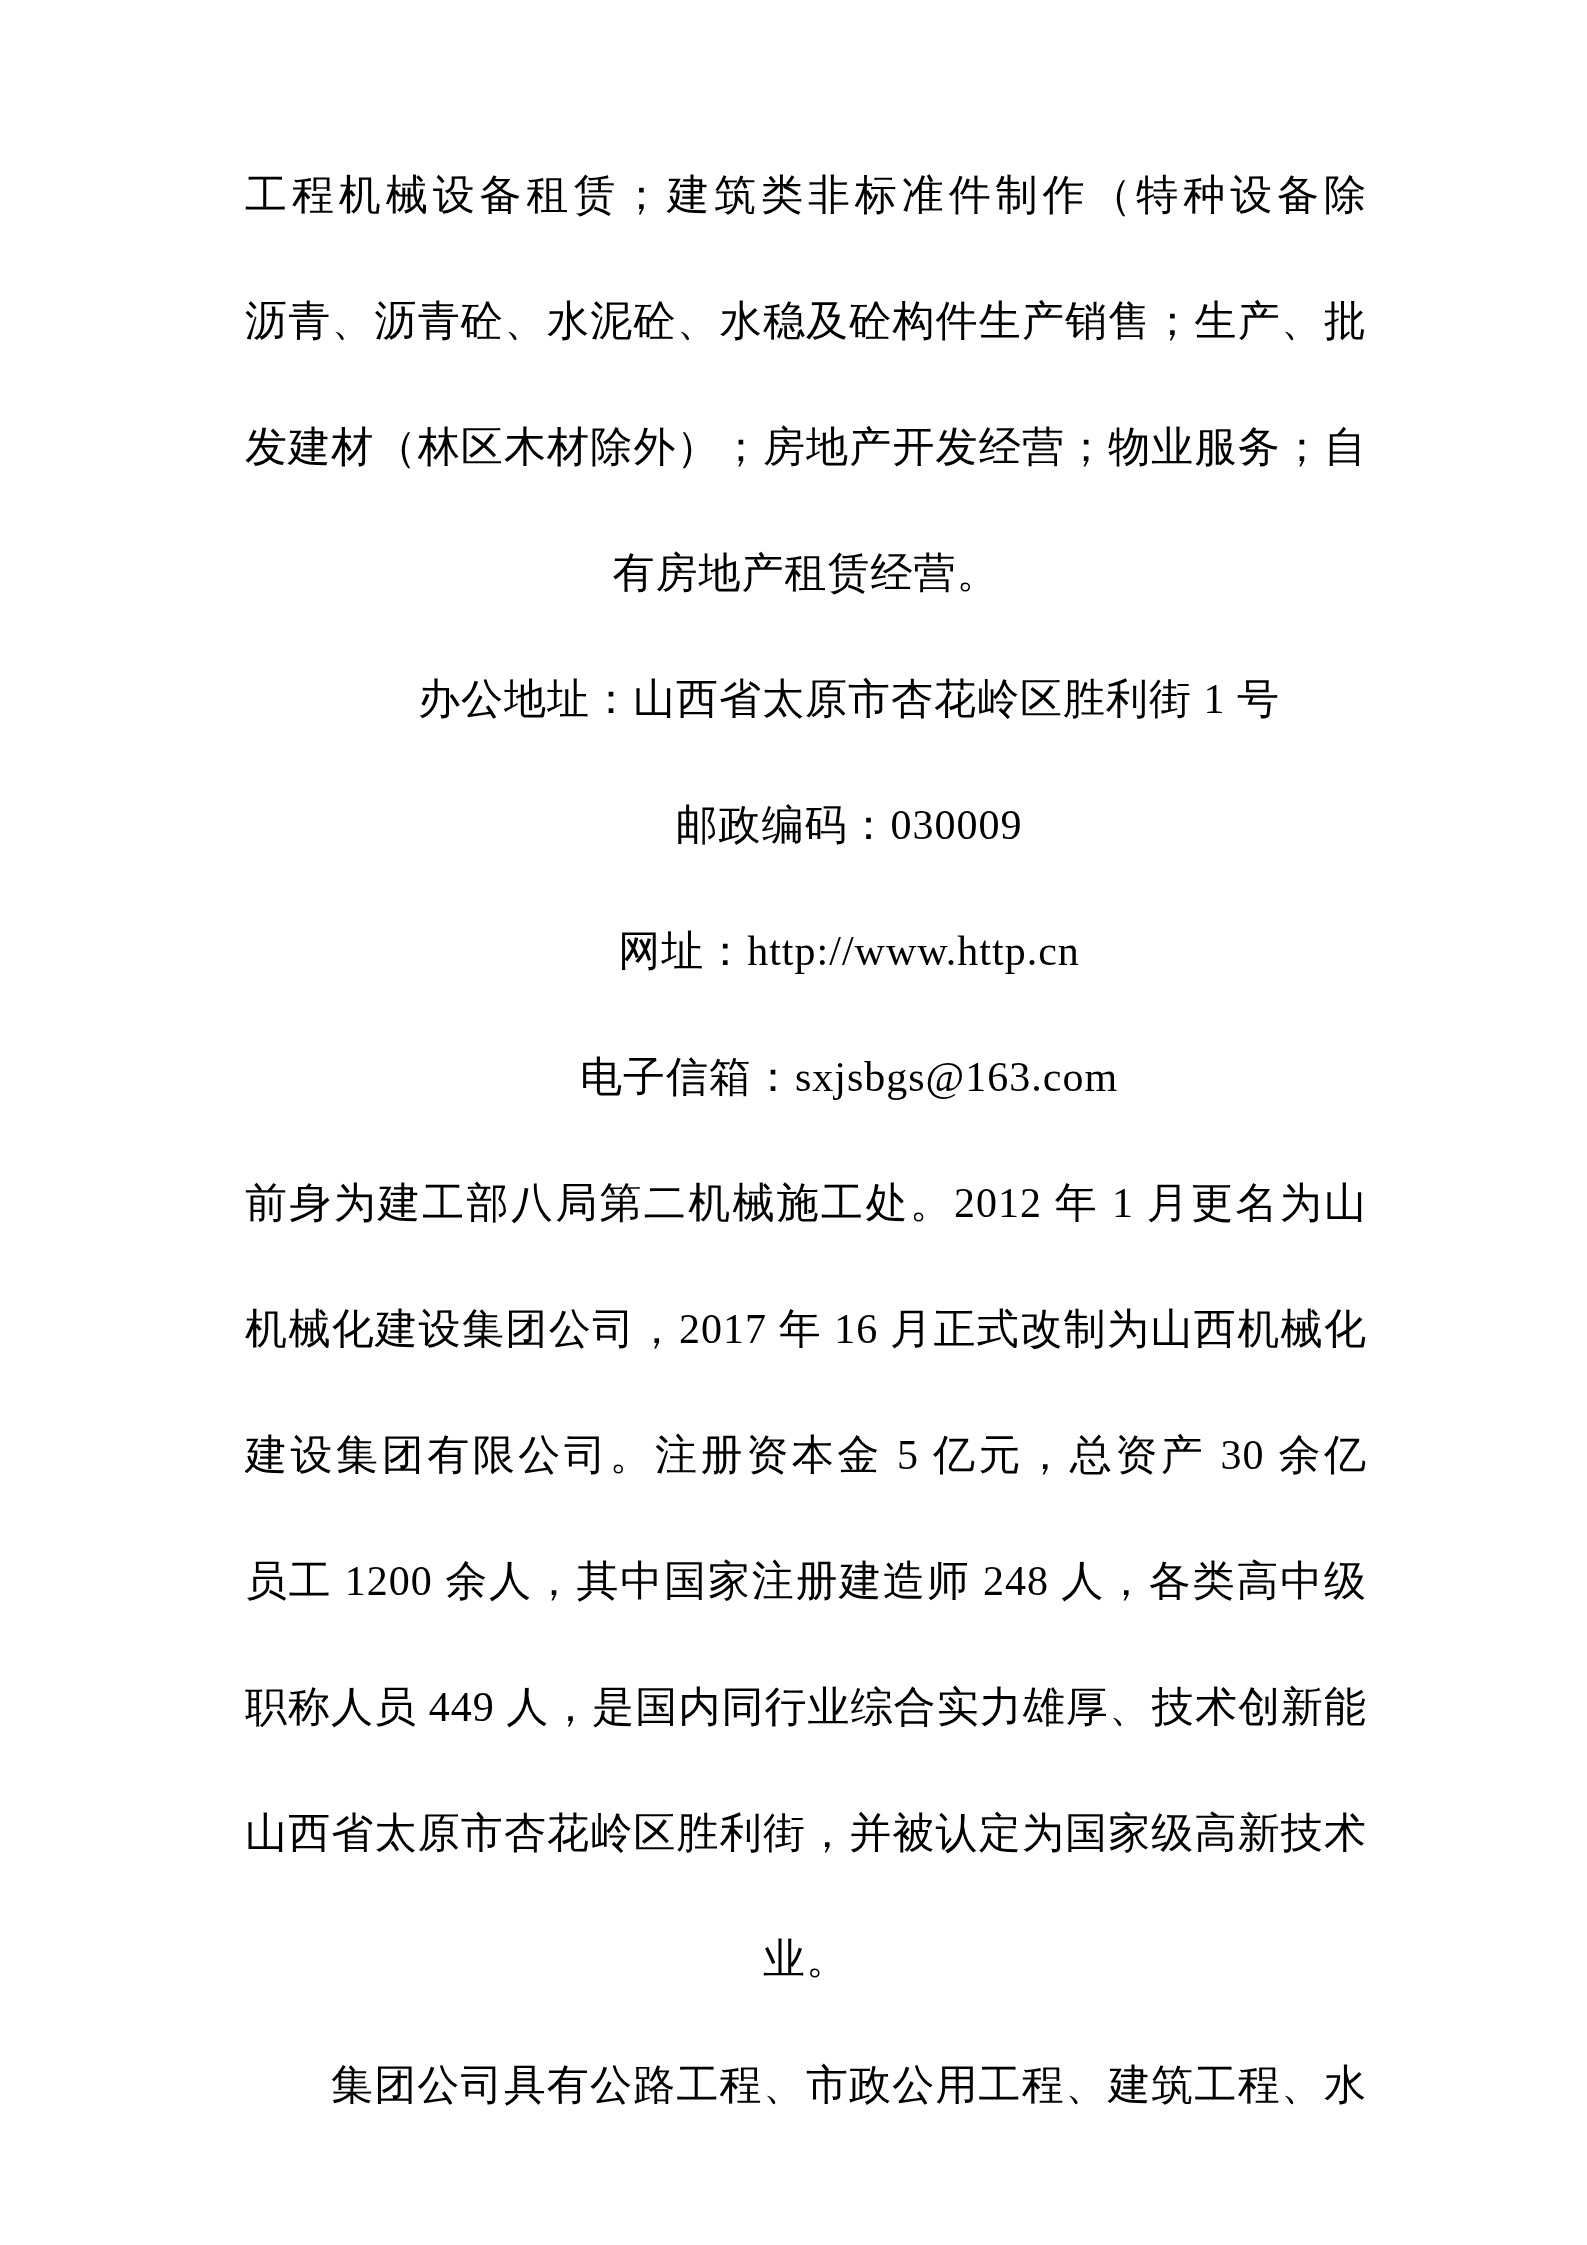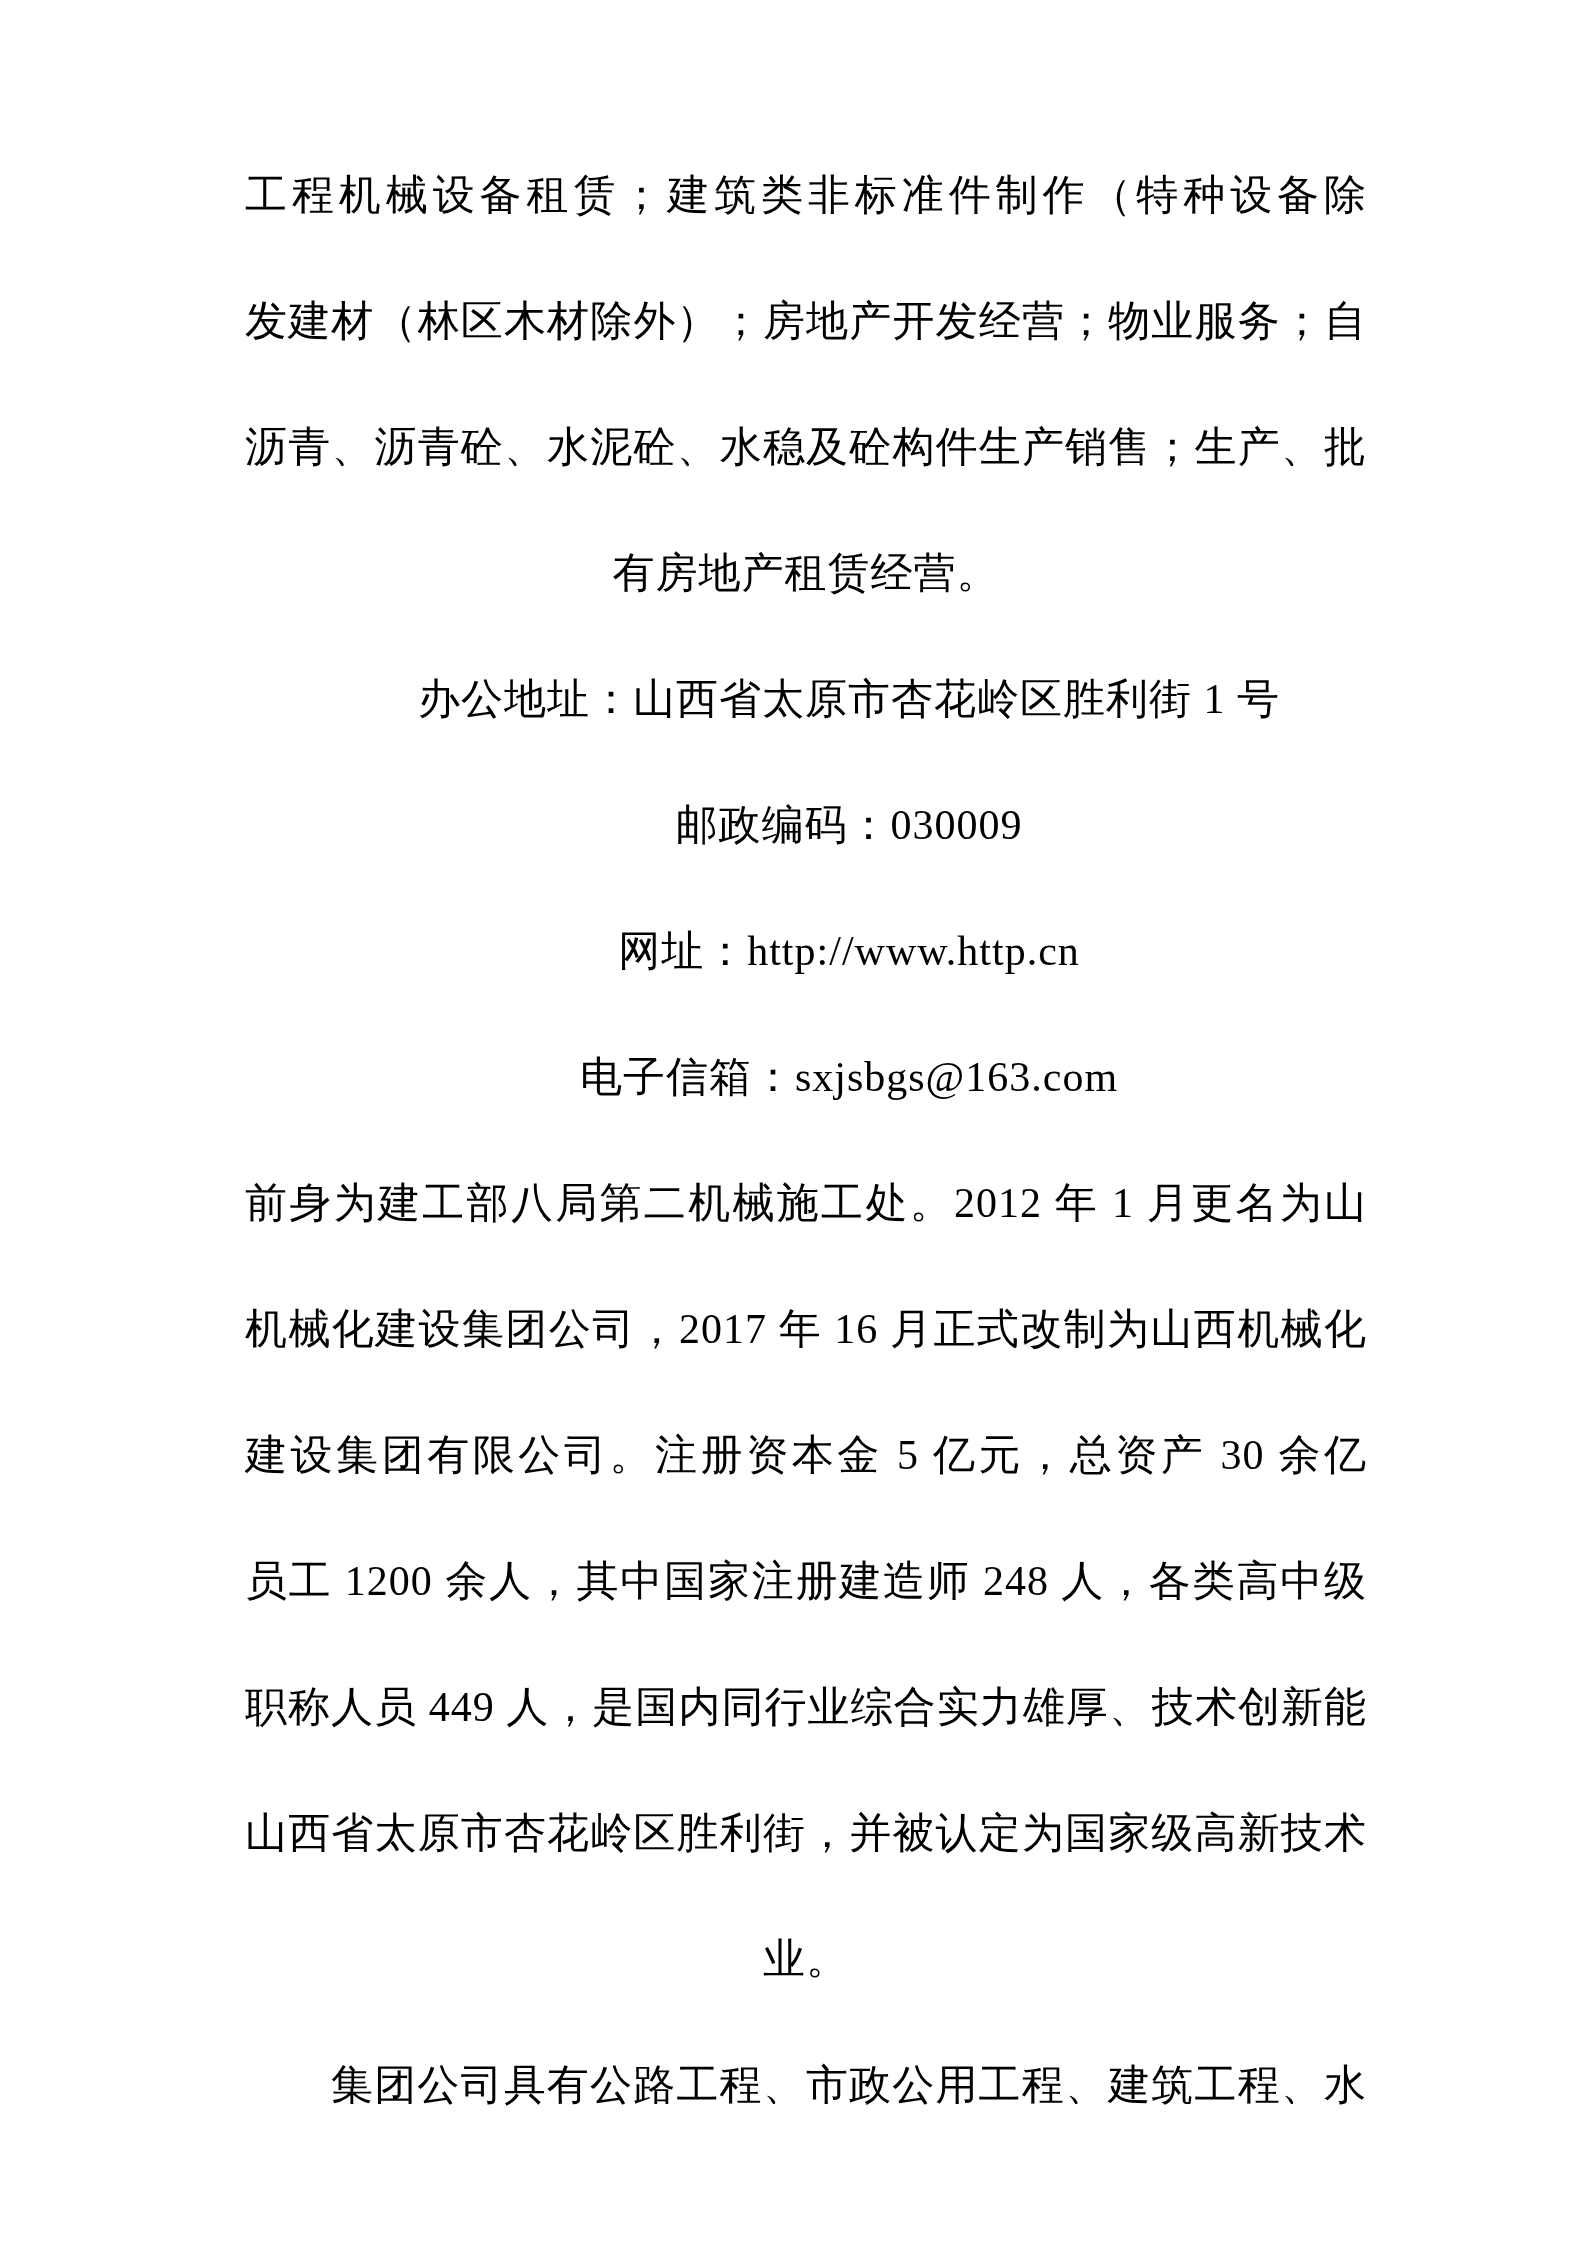--- a/index.html
+++ b/index.html
@@ -39,22 +39,22 @@
   
   .i {
     text-indent: 86px;
   }
 </style>
 </head>
 <body>
 
 <div class="doc">
   <p class="line j">工程机械设备租赁；建筑类非标准件制作（特种设备除外）；</p>
+  <p class="line j">沥青、沥青砼、水泥砼、水稳及砼构件生产销售；生产、批</p>
   <p class="line j">发建材（林区木材除外）；房地产开发经营；物业服务；自</p>
-  <p class="line j">沥青、沥青砼、水泥砼、水稳及砼构件生产销售；生产、批</p>
   <p class="line">有房地产租赁经营。</p>
   <p class="line i">办公地址：山西省太原市杏花岭区胜利街 1 号</p>
   <p class="line i">邮政编码：030009</p>
   <p class="line i">网址：http://www.http.cn</p>
   <p class="line i">电子信箱：sxjsbgs@163.com</p>
   <p class="line j">前身为建工部八局第二机械施工处。2012 年 1 月更名为山西</p>
   <p class="line j">机械化建设集团公司，2017 年 16 月正式改制为山西机械化</p>
   <p class="line j">建设集团有限公司。注册资本金 5 亿元，总资产 30 余亿元，</p>
   <p class="line j">员工 1200 余人，其中国家注册建造师 248 人，各类高中级</p>
   <p class="line j">职称人员 449 人，是国内同行业综合实力雄厚、技术创新能</p>

